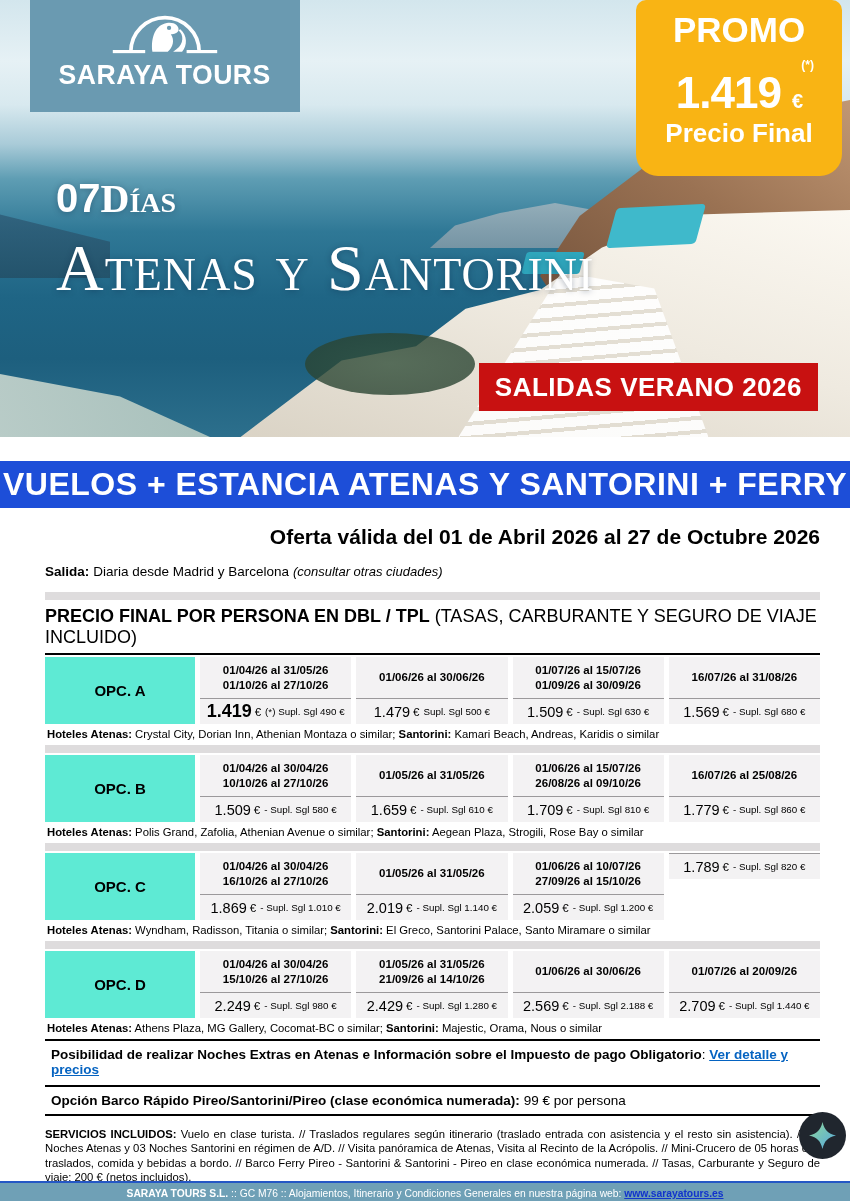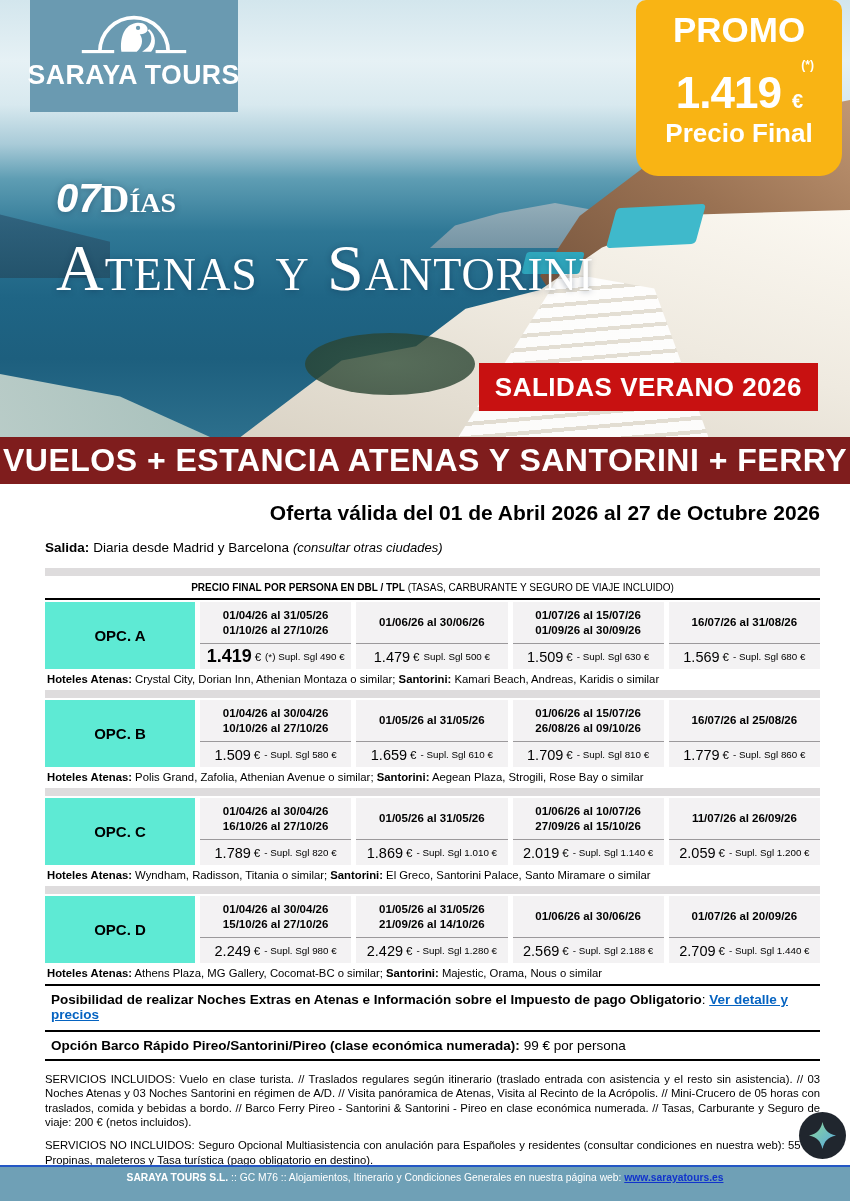--- a/index.html
+++ b/index.html
@@ -29,58 +29,58 @@
   .pool-a{position:absolute;right:150px;top:206px;width:88px;height:40px;background:#3FB9CB;
     border-radius:4px;transform:skewX(-18deg) rotate(-3deg);}
   .pool-b{position:absolute;right:268px;top:252px;width:58px;height:22px;background:#2FA7BD;
     border-radius:3px;transform:skewX(-14deg);}
   .greens{position:absolute;left:305px;bottom:42px;width:170px;height:62px;opacity:.8;
     background:radial-gradient(#33503B,#27402F);border-radius:50%;}
   .beach-left{position:absolute;left:0;bottom:0;width:300px;height:90px;opacity:.9;
     background:linear-gradient(90deg,#C8D6CE,#AFC5BC);
     clip-path:polygon(0 30%,40% 55%,70% 100%,0 100%);}
 
-  .logo-box{position:absolute;left:30px;top:0;width:208px;height:112px;background:#6A9AB1;
+  .logo-box{position:absolute;left:30px;top:0;width:270px;height:112px;background:#6A9AB1;
     display:flex;flex-direction:column;align-items:center;justify-content:flex-start;padding-top:5px;box-sizing:border-box;}
   .logo-name{color:#fff;font-weight:700;font-size:28px;letter-spacing:.5px;line-height:1;margin-top:2px;
     transform:scaleX(.95);white-space:nowrap;}
 
   .promo-box{position:absolute;right:8px;top:0;width:206px;height:176px;background:#F9B414;
     border-radius:10px 10px 22px 22px;color:#fff;text-align:center;box-sizing:border-box;padding-top:12px;}
   .promo-label{font-size:35px;font-weight:800;line-height:1;}
   .promo-ast{font-size:12px;font-weight:700;text-align:right;padding-right:28px;margin-top:12px;line-height:1;}
   .promo-price{font-size:44px;font-weight:800;line-height:1;letter-spacing:-1px;text-align:center;}
   .promo-cur{font-size:20px;font-weight:700;}
   .promo-final{font-size:26px;font-weight:800;line-height:1.2;margin-top:3px;}
 
   .hero-text{position:absolute;left:56px;top:178px;color:#fff;text-shadow:0 1px 6px rgba(10,30,60,.35);}
   .days-line{font-size:40px;line-height:1;}
-  .days-num{font-weight:800;font-family:"Liberation Sans",sans-serif;font-style:italic;}
+  .days-num{font-weight:800;font-family:"Liberation Sans",sans-serif;}
   .days-word{font-family:"Liberation Serif",serif;font-variant:small-caps;font-weight:600;}
   .hero-title{font-family:"Liberation Serif",serif;font-variant:small-caps;font-weight:500;
     font-size:66px;line-height:1;margin-top:16px;letter-spacing:1px;white-space:nowrap;}
 
   .season-badge{position:absolute;right:32px;top:363px;height:48px;background:#C81111;color:#fff;
     display:flex;align-items:center;justify-content:center;padding:0 16px;
     font-size:26px;font-weight:800;letter-spacing:.5px;}
 
   
-  .gold-band{height:47px;background:#7f1d1d;color:#fff;display:flex;align-items:center;justify-content:center;
-    font-size:32px;font-weight:800;letter-spacing:.5px;white-space:nowrap;}
+  .gold-band{height:47px;background:#1d4ed8;color:#fff;display:flex;align-items:center;justify-content:center;
+    font-size:32px;font-weight:800;letter-spacing:.5px;white-space:nowrap;margin-top:24px;}
 
   
   .content{padding:0 30px 0 45px;}
   .validity{text-align:right;font-size:21px;font-weight:800;margin:17px 0 0;}
   .salida-line{margin-top:15px;font-size:13.5px;}
   .salida-label{font-weight:800;margin-right:4px;}
   .salida-note{font-size:13px;font-style:italic;}
 
   .sep-band,.top-band{height:8px;background:#DEDCDD;}
   .top-band{margin-top:13px;}
-  .tbl-header{text-align:center;font-size:10px;padding:6px 0 5px;border-bottom:2.5px solid #000;}
+  .tbl-header{font-size:18px;padding:6px 0 5px;border-bottom:2.5px solid #000;}
   .tbl-header .b{font-weight:800;}
 
   .opc-grid{display:grid;grid-template-columns:150px repeat(4,1fr);column-gap:5px;margin-top:2px;}
   .opc-label{grid-row:1/3;background:#5eead4;display:flex;align-items:center;justify-content:center;
     font-weight:800;font-size:15px;}
   .date-cell{background:#F3F2F3;min-height:37px;display:flex;flex-direction:column;align-items:center;
     justify-content:center;text-align:center;font-weight:700;font-size:11.5px;line-height:1.3;padding:2px 0;}
   .price-cell{background:#F3F2F3;border-top:1.5px solid #9B999B;display:flex;align-items:center;
     justify-content:center;height:25px;white-space:nowrap;}
   .price-num{font-size:14.5px;}
@@ -93,24 +93,24 @@
   .opc-block:last-child .sep-band{display:none;}
 
   .extra-row{border-top:2.5px solid #000;padding:6px 6px;font-size:13.5px;font-weight:800;margin-top:2px;}
   .extra-row.second{border-bottom:2.5px solid #000;}
   .extra-row .normal{font-weight:400;}
   .extra-link{color:#0563C1;text-decoration:underline;font-weight:600;cursor:pointer;}
   .extra-row + .extra-row{border-top:2.5px solid #000;}
 
   .legal{margin-top:11px;}
   .legal p{margin:0 0 9px;font-size:11.3px;line-height:1.27;text-align:justify;}
-  .legal .b{font-weight:400;}
+  .legal .b{font-weight:700;}
 
   
-  .footer{position:absolute;left:0;right:0;bottom:0;height:36px;background:#6FA0B6;border-top:2px solid #2457C5;
+  .footer{position:absolute;left:0;right:0;bottom:0;height:20px;background:#6FA0B6;border-top:2px solid #2457C5;
     color:#fff;text-align:center;font-size:10.3px;line-height:1.5;padding-top:3px;box-sizing:border-box;}
   .footer .b{font-weight:800;}
   .footer .red{color:#E01010;font-weight:800;}
   .footer a{color:#1133CC;font-weight:700;text-decoration:underline;cursor:pointer;}
 
   .float-badge{position:absolute;top:1112px;right:4px;width:47px;height:47px;border-radius:50%;
     background:#20262E;display:flex;align-items:center;justify-content:center;cursor:pointer;}
 </style>
 </head>
 <body>
@@ -273,24 +273,20 @@
               <span class="d2">16/10/26 al 27/10/26</span>
             </div>
       <div class="date-cell oc1">
               <span class="d1">01/05/26 al 31/05/26</span>
               <span class="d2"></span>
             </div>
       <div class="date-cell oc2">
               <span class="d1">01/06/26 al 10/07/26</span>
               <span class="d2">27/09/26 al 15/10/26</span>
             </div>
-      <div class="date-cell oc3">
-              <span class="d1">11/07/26 al 26/09/26</span>
-              <span class="d2"></span>
-            </div>
       <div class="price-cell pc0">
               <span class="price-num">1.789</span>
               <span class="price-cur">€</span>
               <span class="price-suf">- Supl. Sgl 820 €</span>
             </div>
       <div class="price-cell pc1">
               <span class="price-num">1.869</span>
               <span class="price-cur">€</span>
               <span class="price-suf">- Supl. Sgl 1.010 €</span>
             </div>

